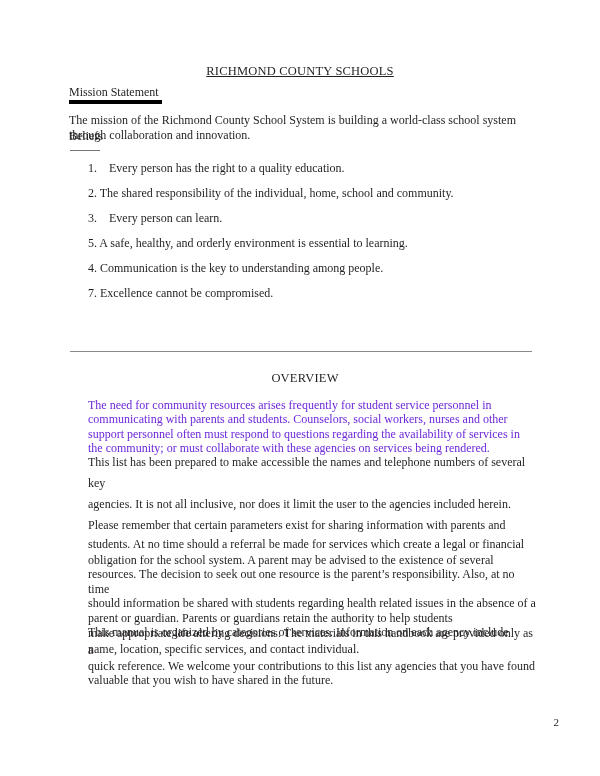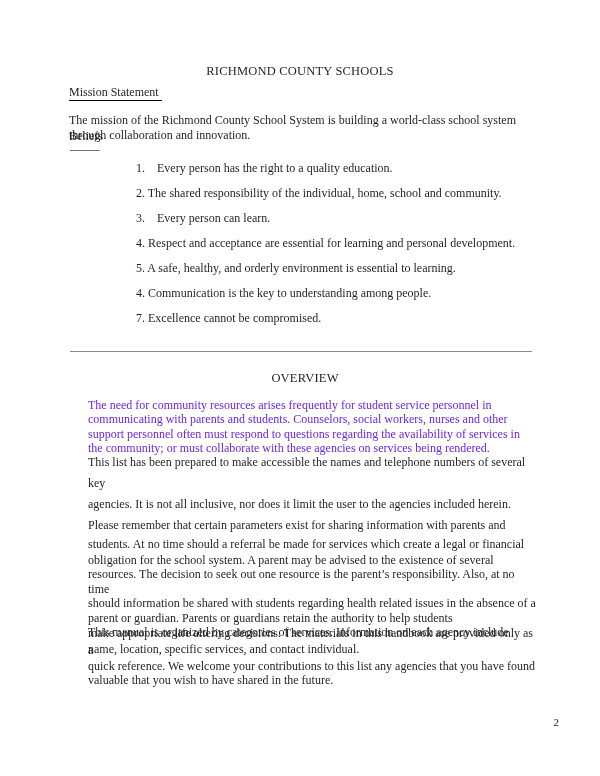--- a/index.html
+++ b/index.html
@@ -28,31 +28,32 @@
   
   .doc-title {
     position: absolute;
     left: 0;
     top: 64px;
     width: 600px;
     text-align: center;
     font-size: 12.5px;
     letter-spacing: 0.2px;
     color: #231f20;
+    text-decoration: underline;
   }
 
   .mission-heading {
     position: absolute;
     left: 69px;
     top: 85px;
     font-size: 12px;
     color: #231f20;
   }
   .mission-heading .ul {
-    border-bottom: 1px solid #000000;
+    border-bottom: 4px solid #000000;
     padding-bottom: 1px;
     padding-right: 3px;
   }
 
   .mission-body {
     position: absolute;
     left: 69px;
     top: 113px;
     width: 470px;
     font-size: 12px;
@@ -76,21 +77,20 @@
     height: 0;
     border-top: 1px solid #77767a;
   }
 
   
   .beliefs-list {
     position: absolute;
     left: 88px;
     top: 161px;
     width: 450px;
-    margin-left: 48px;
   }
   .belief-item {
     font-size: 12px;
     line-height: 14px;
     height: 25px;
     color: #231f20;
     white-space: pre;
   }
 
   
@@ -181,21 +181,20 @@
   <div class="mission-body">The mission of the Richmond County School System is building a world-class school system through collaboration and innovation.</div>
 
   <div class="beliefs-heading">Beliefs</div>
 
   <div class="beliefs-rule"></div>
 
   <div class="beliefs-list">
     <div class="belief-item">1.    Every person has the right to a quality education.</div>
     <div class="belief-item">2. The shared responsibility of the individual, home, school and community.</div>
     <div class="belief-item">3.    Every person can learn.</div>
-    <div class="belief-item">4. Respect and acceptance are essential for learning and personal development.</div>
     <div class="belief-item">5. A safe, healthy, and orderly environment is essential to learning.</div>
     <div class="belief-item">4. Communication is the key to understanding among people.</div>
     <div class="belief-item">7. Excellence cannot be compromised.</div>
   </div>
 
   <div class="section-divider"></div>
 
   <div class="overview-title">OVERVIEW</div>
 
   <div class="overview-p1">The need for community resources arises frequently for student service personnel in communicating with parents and students. Counselors, social workers, nurses and other support personnel often must respond to questions regarding the availability of services in the community; or must collaborate with these agencies on services being rendered.</div>

